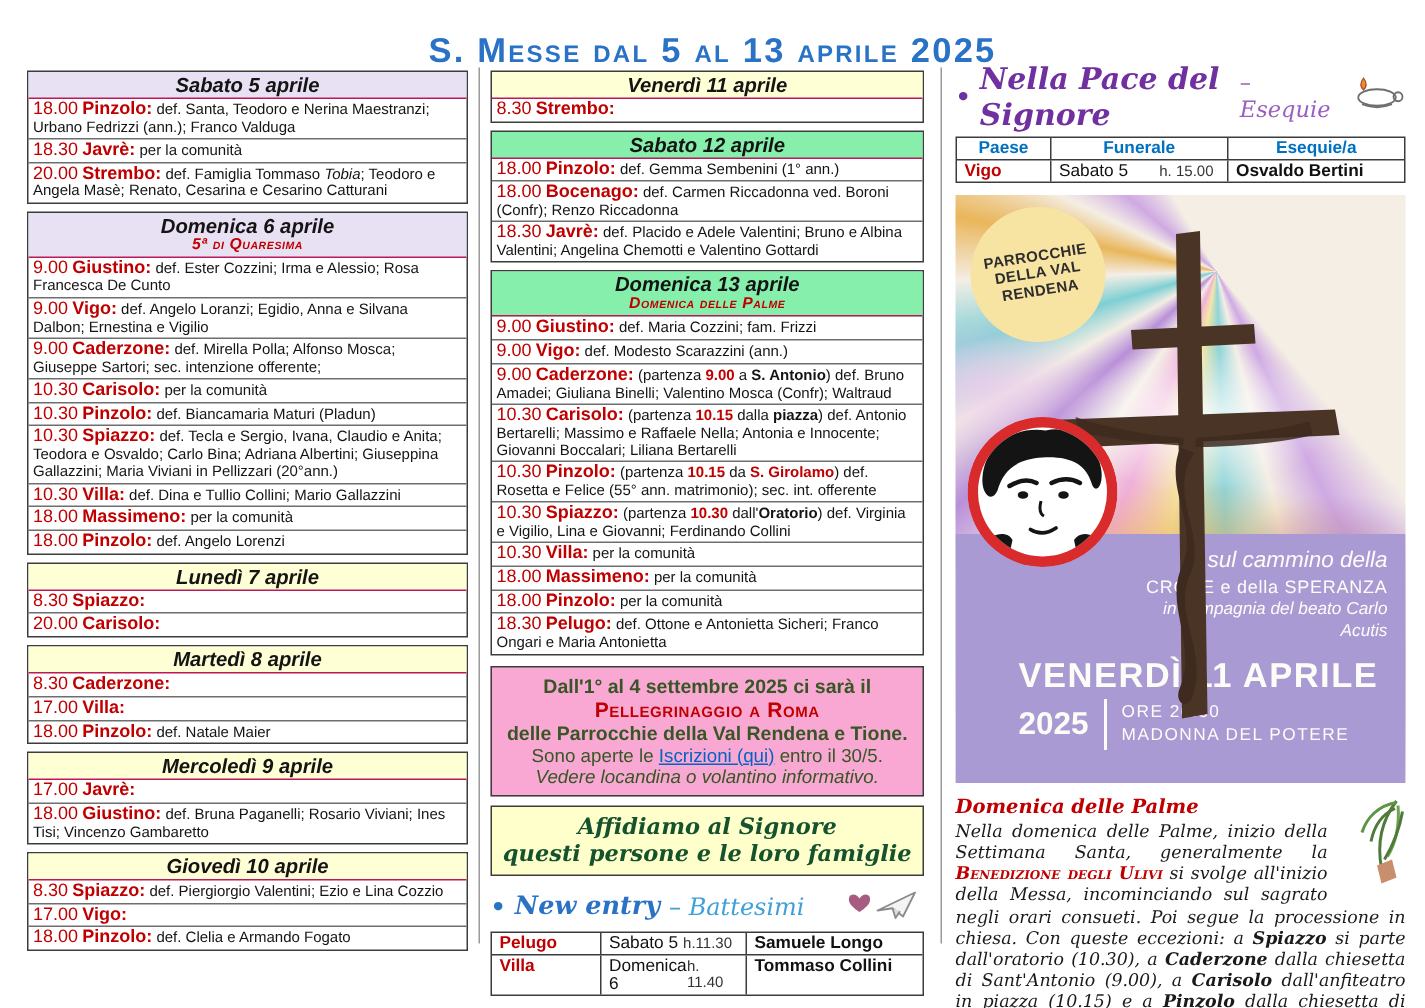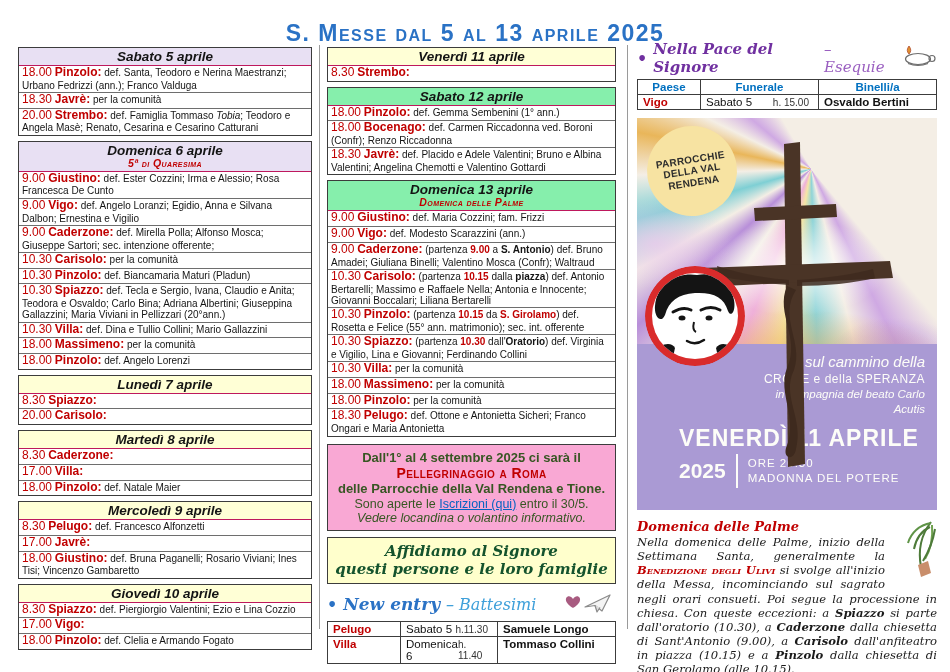--- a/index.html
+++ b/index.html
@@ -58,21 +58,21 @@
     font-family:"DejaVu Serif", serif; font-style:italic; font-weight:bold;
     color:#14532d; font-size:15px; line-height:1.25;
   }
 
   
   .script-heading{ display:flex; align-items:center; gap:6px; margin:2px 0 3px 0;
     font-family:"DejaVu Serif", serif; font-style:italic; font-weight:bold; }
   .script-heading .bullet{ font-size:16px; font-style:normal; }
   .h-blue  { color:#2a72c5; font-size:17px; }
   .h-blue2 { color:#3fa0da; font-size:16px; font-weight:normal;}
-  .h-purple{ color:#7030a0; font-size:15px; }
+  .h-purple{ color:#7030a0; font-size:20px; }
   .h-purple2{ color:#9a5fc0; font-size:15px; font-weight:normal; }
   .script-heading .spacer{ flex:1; }
 
   
   .info-table{ border:1px solid #3c3c3c; background:#fff; }
   .info-row{ display:flex; align-items:stretch; }
   .info-row + .info-row{ border-top:1px solid #3c3c3c; }
   .cell{ padding:1px 5px; font-size:11.5px; }
   .cell + .cell{ border-left:1px solid #3c3c3c; }
   .c-place{ width:72px; color:#c00000; font-weight:bold; }
@@ -179,21 +179,20 @@
           <div class="day-title">Martedì 8 aprile</div>
         </div>
         <div class="mass-row"><span class="mtime">8.30</span> <span class="mplace">Caderzone</span><span class="mcolon">:</span></div>
         <div class="mass-row"><span class="mtime">17.00</span> <span class="mplace">Villa</span><span class="mcolon">:</span></div>
         <div class="mass-row"><span class="mtime">18.00</span> <span class="mplace">Pinzolo</span><span class="mcolon">:</span> <span class="mdetail">def. Natale Maier</span></div>
       </div>
       <div class="day-block">
         <div class="day-header th-yellow">
           <div class="day-title">Mercoledì 9 aprile</div>
         </div>
-        <div class="mass-row"><span class="mtime">8.30</span> <span class="mplace">Pelugo</span><span class="mcolon">:</span> <span class="mdetail">def. Francesco Alfonzetti</span></div>
         <div class="mass-row"><span class="mtime">17.00</span> <span class="mplace">Javrè</span><span class="mcolon">:</span></div>
         <div class="mass-row"><span class="mtime">18.00</span> <span class="mplace">Giustino</span><span class="mcolon">:</span> <span class="mdetail">def. Bruna Paganelli; Rosario Viviani; Ines Tisi; Vincenzo Gambaretto</span></div>
       </div>
       <div class="day-block">
         <div class="day-header th-yellow">
           <div class="day-title">Giovedì 10 aprile</div>
         </div>
         <div class="mass-row"><span class="mtime">8.30</span> <span class="mplace">Spiazzo</span><span class="mcolon">:</span> <span class="mdetail">def. Piergiorgio Valentini; Ezio e Lina Cozzio</span></div>
         <div class="mass-row"><span class="mtime">17.00</span> <span class="mplace">Vigo</span><span class="mcolon">:</span></div>
         <div class="mass-row"><span class="mtime">18.00</span> <span class="mplace">Pinzolo</span><span class="mcolon">:</span> <span class="mdetail">def. Clelia e Armando Fogato</span></div>
@@ -295,21 +294,21 @@
         <path d="M9 20.5 Q19 24.5 29 20.5" fill="none" stroke="#6d6d6d" stroke-width="1.2"></path>
         <circle cx="33" cy="15.5" r="3" fill="none" stroke="#6d6d6d" stroke-width="1.2"></circle>
       </svg>
     </span>
   </div>
 
   <div class="info-table eseq-table" id="esequie-table">
       <div class="info-row eseq-head">
         <div class="cell c-place" style="color:#0070c0">Paese</div>
         <div class="cell c-mid">Funerale</div>
-        <div class="cell c-name">Binelli/a</div>
+        <div class="cell c-name">Esequie/a</div>
       </div>
       <div class="info-row">
         <div class="cell c-place">Vigo</div>
         <div class="cell c-mid">
           <span>Sabato 5</span>
           <span class="hour">h. 15.00</span>
         </div>
         <div class="cell c-name">Osvaldo Bertini</div>
       </div>
     </div>

